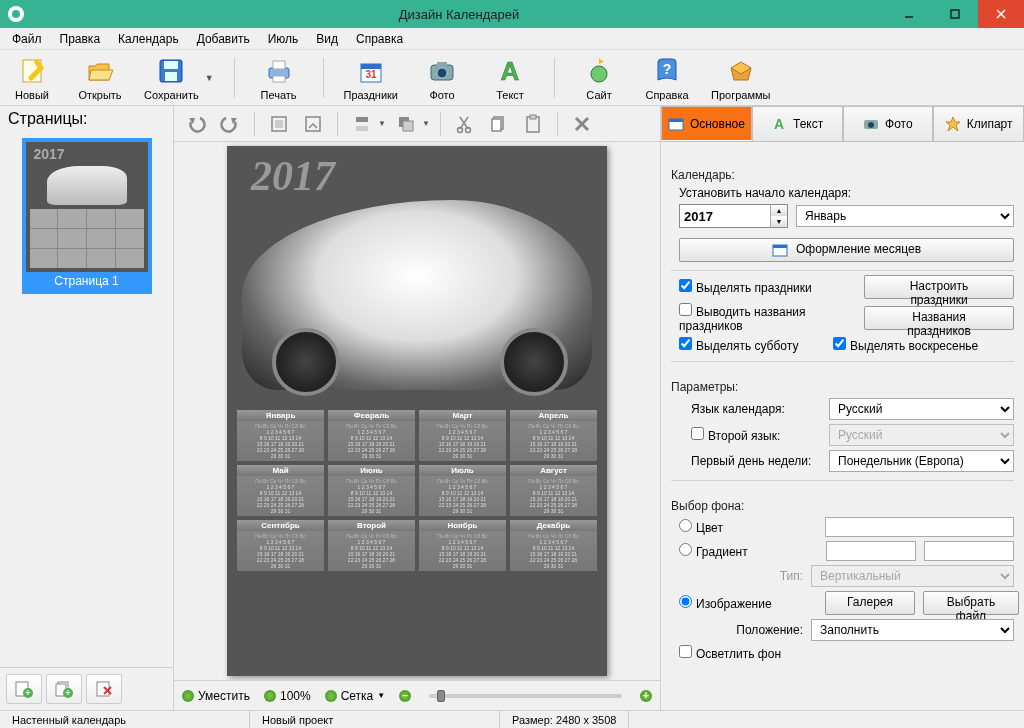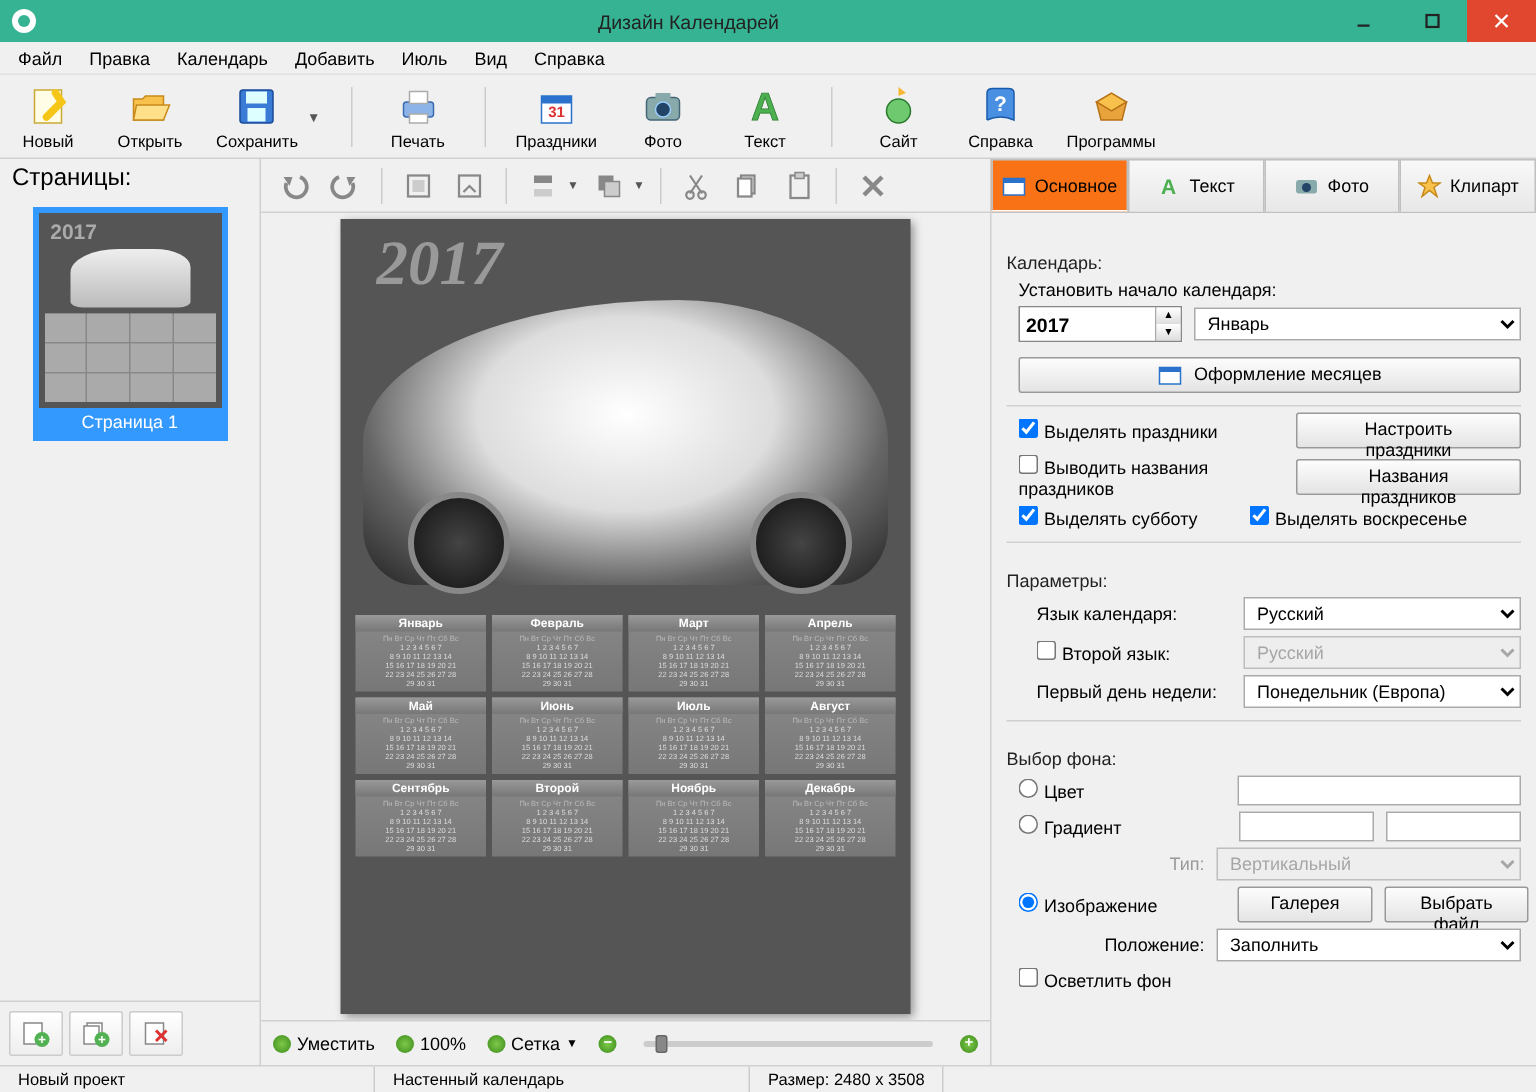--- a/index.html
+++ b/index.html
@@ -560,16 +560,16 @@
           </div>
         <div class="row">
             <label><input type="checkbox" style=""><span>Осветлить фон</span></label>
           </div>
       </div>
     </div>
   </div>
 </div>
 
 <div class="statusbar">
+  <div class="cell" style="width:250px;">Настенный календарь</div>
   <div class="cell" style="width:250px;">Новый проект</div>
-  <div class="cell" style="width:250px;">Настенный календарь</div>
   <div class="cell">Размер: 2480 x 3508</div>
 </div>
 
 </body></html>

